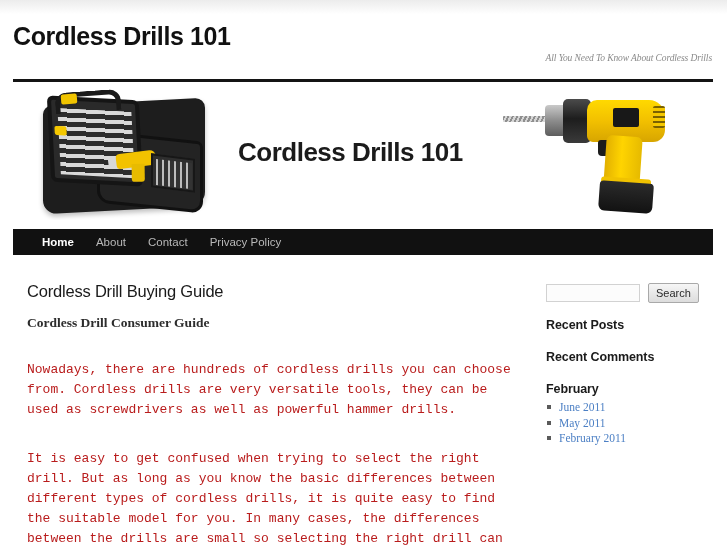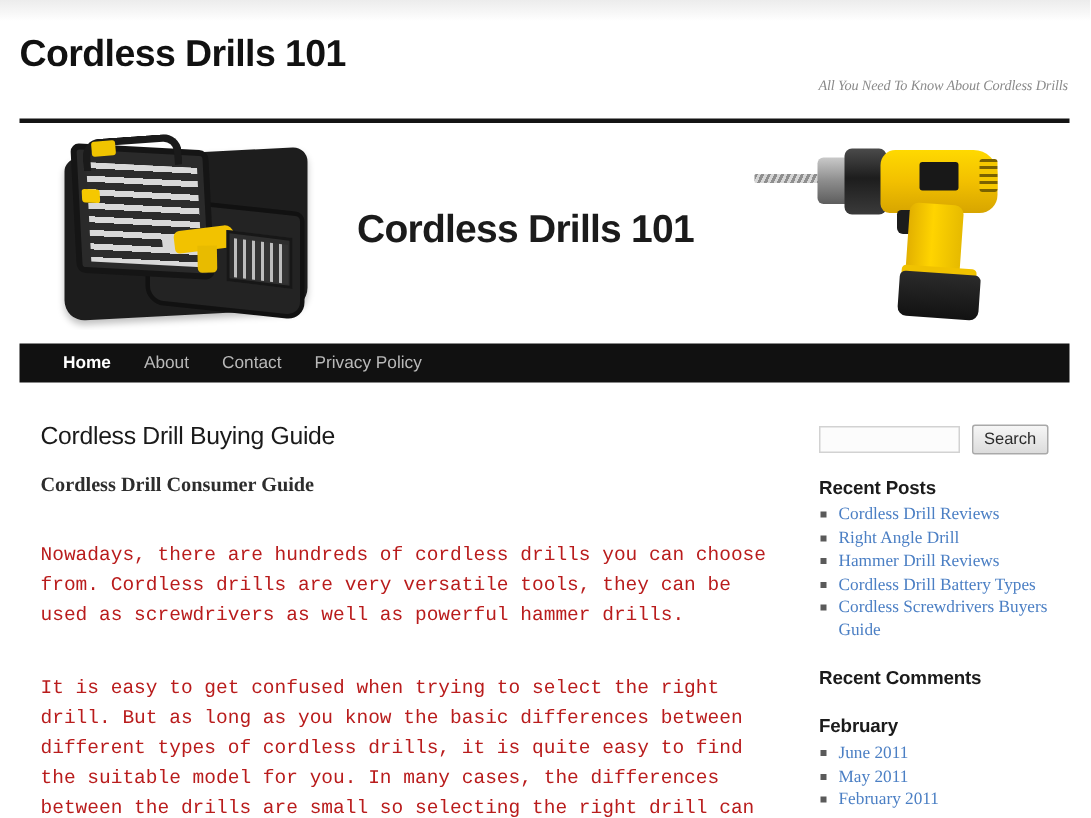--- a/index.html
+++ b/index.html
@@ -505,27 +505,20 @@
     </div>
 
     <div class="side-col">
 
       <div class="search-row">
         <input class="search-input" type="text" placeholder="" style="">
         <button class="search-button">Search</button>
       </div>
 
       <div class="widget-title">Recent Posts</div>
-      <ul class="widget-list">
-        <li><span class="widget-link">Cordless Drill Reviews</span></li>
-        <li><span class="widget-link">Right Angle Drill</span></li>
-        <li><span class="widget-link">Hammer Drill Reviews</span></li>
-        <li><span class="widget-link">Cordless Drill Battery Types</span></li>
-        <li><span class="widget-link">Cordless Screwdrivers Buyers Guide</span></li>
-      </ul>
 
       <div class="widget-title spaced">Recent Comments</div>
 
       <div class="widget-title spaced">February</div>
       <ul class="widget-list">
         <li><span class="widget-link">June 2011</span></li>
         <li><span class="widget-link">May 2011</span></li>
         <li><span class="widget-link">February 2011</span></li>
 
       </ul>

